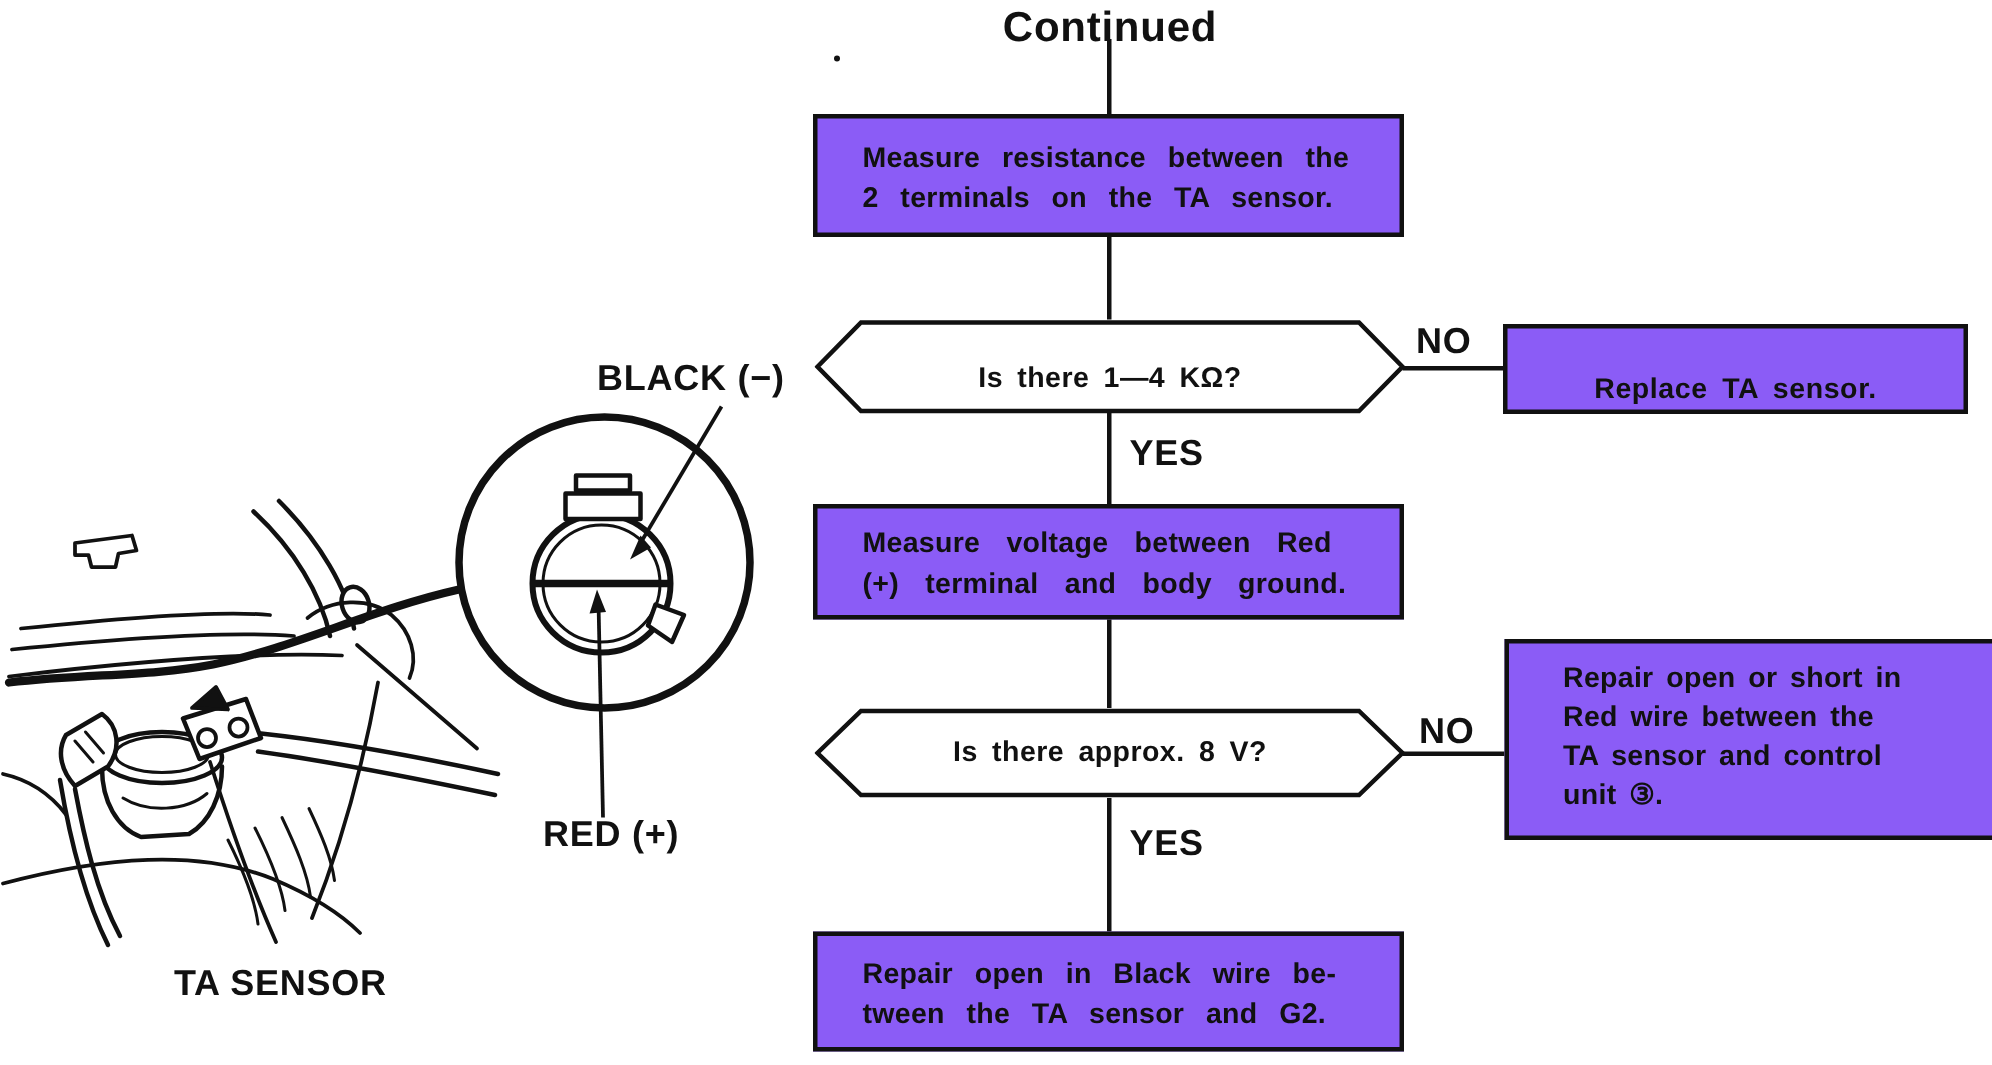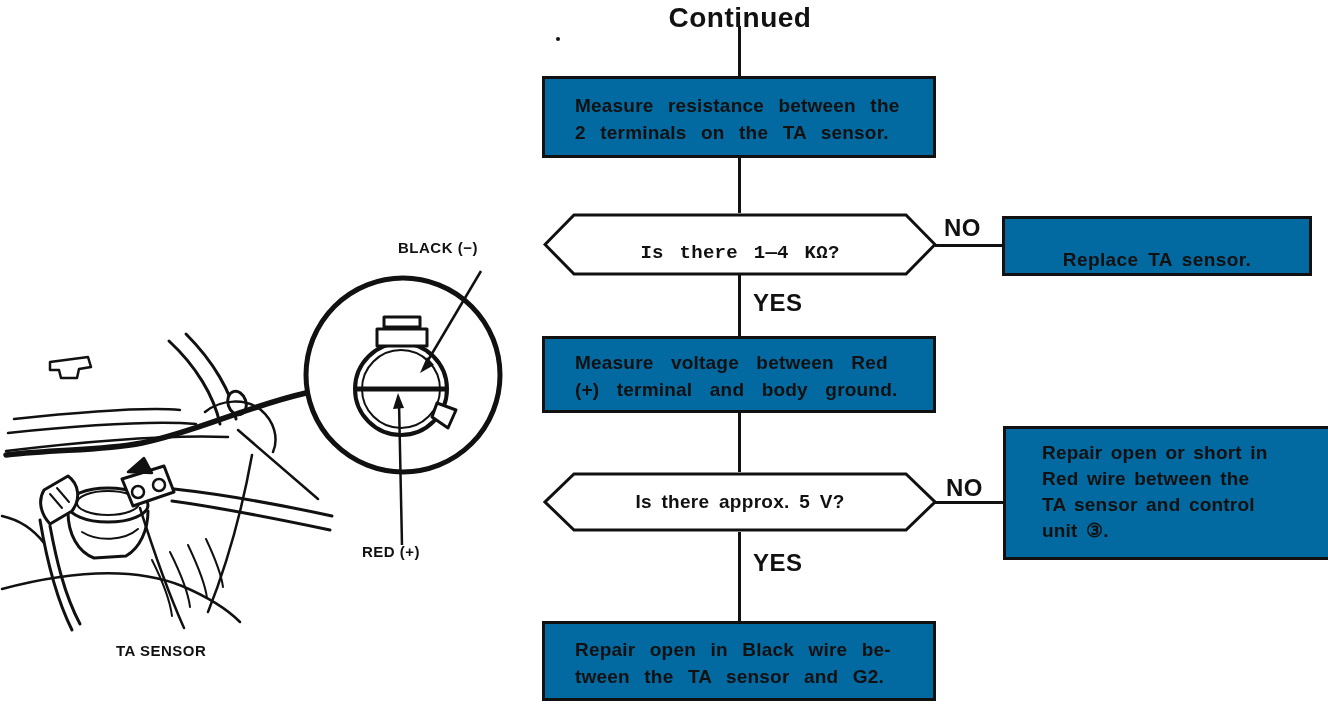--- a/index.html
+++ b/index.html
@@ -3,40 +3,40 @@
 <meta charset="utf-8">
 <style>
   * { margin:0; padding:0; box-sizing:border-box; }
   html,body { background:#ffffff; }
   #stage {
     position:relative; width:1328px; height:710px; background:#ffffff;
     font-family:"Liberation Sans", sans-serif; color:#111; overflow:hidden;
   }
   .vline { position:absolute; left:738px; width:3px; background:#111; }
   .hline { position:absolute; height:3px; background:#111; }
-  .node { position:absolute; border:3px solid #111; background:#0369a1; }
+  .node { position:absolute; border:3px solid #111; background:#8b5cf6; }
   .node-text {
     font-weight:bold; font-size:19px; line-height:27px;
     letter-spacing:0.2px; white-space:pre-line;
   }
   #box1 .node-text   { padding:13px 16px 0 30px; word-spacing:9px; }
   #box2 .node-text   { padding:10px 16px 0 30px; word-spacing:12px; }
   #boxFinal .node-text { padding:12px 5px 0 30px; word-spacing:9px; }
   #boxRepairRed .node-text { padding:11px 10px 0 36px; line-height:26px; word-spacing:3px; }
   #boxReplace { display:flex; align-items:flex-end; justify-content:center; }
   #boxReplace .node-text { padding:0; word-spacing:4px; letter-spacing:0.4px; }
   .hex { position:absolute; }
   .hex svg { position:absolute; left:0; top:0; }
   .hex-text {
     position:absolute; left:0; top:0; right:0; bottom:0;
     display:flex; align-items:center; justify-content:center;
     font-weight:bold; font-size:19px; word-spacing:4px; letter-spacing:0.3px;
   }
   .lbl { position:absolute; font-weight:bold; font-size:24px; letter-spacing:0.5px; }
-  .art-lbl { position:absolute; font-weight:bold; font-size:15px; letter-spacing:0.5px; }
+  .art-lbl { position:absolute; font-weight:bold; font-size:24px; letter-spacing:0.5px; }
   #continued { left:640px; top:2px; width:200px; text-align:center; font-size:28px; }
   .speck { position:absolute; left:556px; top:37px; width:4px; height:4px;
            border-radius:50%; background:#111; }
   #artSvg { position:absolute; left:0; top:0; }
 </style>
 </head>
 <body>
 
 <div id="stage">
 
@@ -107,21 +107,21 @@
 
   <div class="vline" style="top:26px; height:50px;"></div>
 
   <div class="node" id="box1" style="left:542px; top:76px; width:394px; height:82px;">
     <div class="node-text">Measure resistance between the
 2 terminals on the TA sensor.</div>
   </div>
 
   <div class="vline" style="top:158px; height:55px;"></div>
 
-  <div class="hex" style="left:543px; top:213px; width:394px; height:79px;font-family:Liberation Mono, monospace;">
+  <div class="hex" style="left:543px; top:213px; width:394px; height:79px;">
     <svg width="394" height="63" viewBox="0 0 394 63">
       <polygon points="31,2 363,2 392,31.5 363,61 31,61 2,31.5" fill="#fff" stroke="#111" stroke-width="3"></polygon>
     </svg>
     <div class="hex-text">Is there 1—4 KΩ?</div>
   </div>
 
   <div class="lbl" style="left:944px; top:214px;">NO</div>
   <div class="hline" style="left:935px; top:244px; width:68px;"></div>
 
   <div class="node" id="boxReplace" style="left:1002px; top:216px; width:310px; height:60px;">
@@ -135,21 +135,21 @@
     <div class="node-text">Measure voltage between Red
 (+) terminal and body ground.</div>
   </div>
 
   <div class="vline" style="top:413px; height:59px;"></div>
 
   <div class="hex" style="left:543px; top:472px; width:394px; height:60px;">
     <svg width="394" height="60" viewBox="0 0 394 60">
       <polygon points="31,2 363,2 392,30 363,58 31,58 2,30" fill="#fff" stroke="#111" stroke-width="3"></polygon>
     </svg>
-    <div class="hex-text">Is there approx. 5 V?</div>
+    <div class="hex-text">Is there approx. 8 V?</div>
   </div>
 
   <div class="lbl" style="left:946px; top:474px;">NO</div>
   <div class="hline" style="left:935px; top:501px; width:68px;"></div>
 
   <div class="node" id="boxRepairRed" style="left:1003px; top:426px; width:359px; height:134px;">
     <div class="node-text">Repair open or short in
 Red wire between the
 TA sensor and control
 unit ③.</div>

